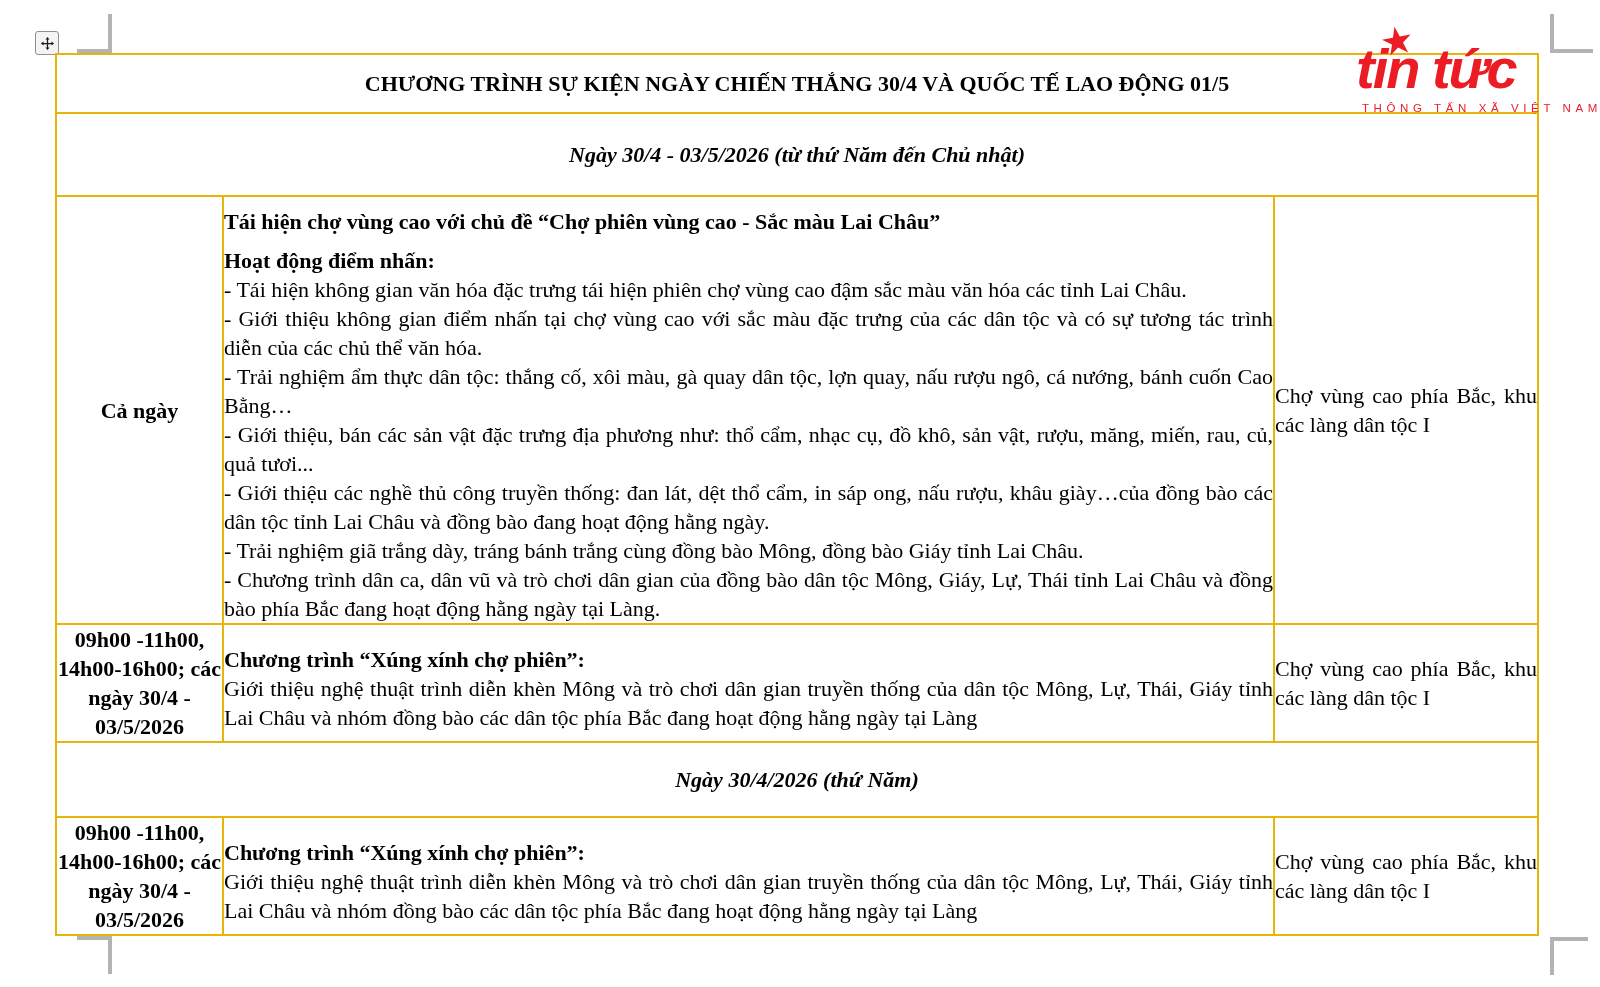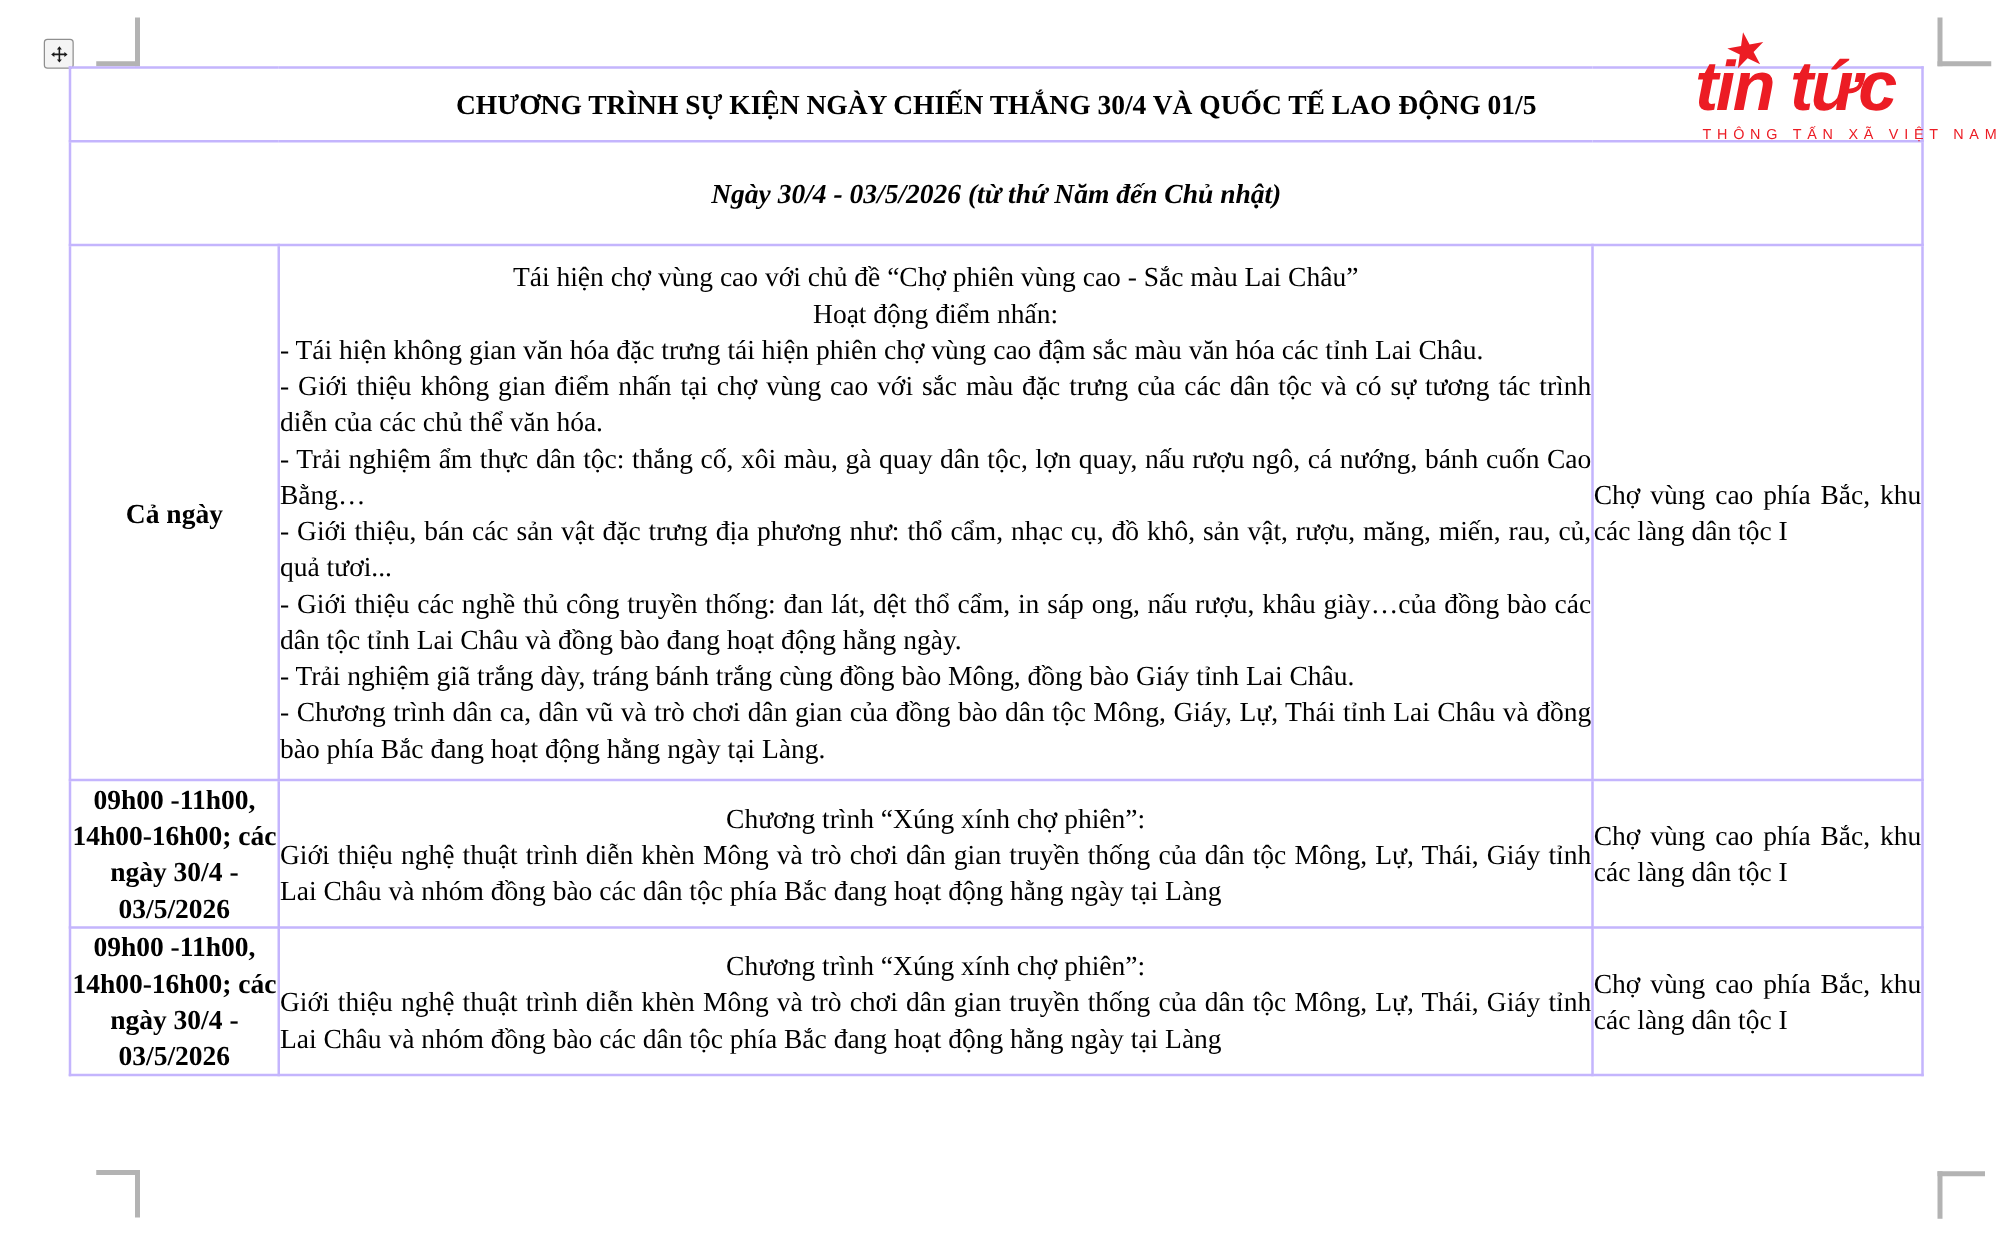--- a/index.html
+++ b/index.html
@@ -61,21 +61,21 @@
   }
 
   
   table.doc {
     position: absolute; left: 55px; top: 53px;
     width: 1482px;
     border-collapse: collapse;
     table-layout: fixed;
   }
   table.doc td {
-    border: 2px solid #c4b5fd;
+    border: 2px solid #eab308;
     padding: 0;
     vertical-align: middle;
     font-size: 22px;
     line-height: 29px;
   }
   td.c-title {
     height: 57px;
     text-align: center;
     font-weight: bold;
     font-size: 24px;
@@ -94,21 +94,21 @@
 
   td.c-time {
     text-align: center;
     padding: 2px 6px;
     font-weight: bold;
   }
   td.c-content {
     vertical-align: middle;
     padding: 8px 10px 8px 8px;
   }
-  td.c-content .lead { font-weight: normal; text-align: center; }
+  td.c-content .lead { font-weight: bold; text-align: left; margin-top: 10px; }
   td.c-content .para { text-align: justify; }
   td.c-location {
     padding: 2px 10px;
     text-align: justify;
   }
 </style>
 </head>
 <body>
 
 <div class="stage">
@@ -161,20 +161,23 @@
         <td class="c-location">Chợ vùng cao phía Bắc, khu các làng dân tộc I</td>
       </tr>
       <tr class="r-prog">
         <td class="c-time">09h00 -11h00, 14h00-16h00; các ngày 30/4 - 03/5/2026</td>
         <td class="c-content">
           <div class="lead">Chương trình “Xúng xính chợ phiên”:</div>
           <div class="para">Giới thiệu nghệ thuật trình diễn khèn Mông và trò chơi dân gian truyền thống của dân tộc Mông, Lự, Thái, Giáy tỉnh Lai Châu và nhóm đồng bào các dân tộc phía Bắc đang hoạt động hằng ngày tại Làng</div>
         </td>
         <td class="c-location">Chợ vùng cao phía Bắc, khu các làng dân tộc I</td>
       </tr>
+      <tr class="r-date2">
+        <td class="c-date" colspan="3">Ngày 30/4/2026 (thứ Năm)</td>
+      </tr>
       <tr class="r-prog2">
         <td class="c-time">09h00 -11h00, 14h00-16h00; các ngày 30/4 - 03/5/2026</td>
         <td class="c-content">
           <div class="lead">Chương trình “Xúng xính chợ phiên”:</div>
           <div class="para">Giới thiệu nghệ thuật trình diễn khèn Mông và trò chơi dân gian truyền thống của dân tộc Mông, Lự, Thái, Giáy tỉnh Lai Châu và nhóm đồng bào các dân tộc phía Bắc đang hoạt động hằng ngày tại Làng</div>
         </td>
         <td class="c-location">Chợ vùng cao phía Bắc, khu các làng dân tộc I</td>
       </tr>
     </tbody>
   </table>

